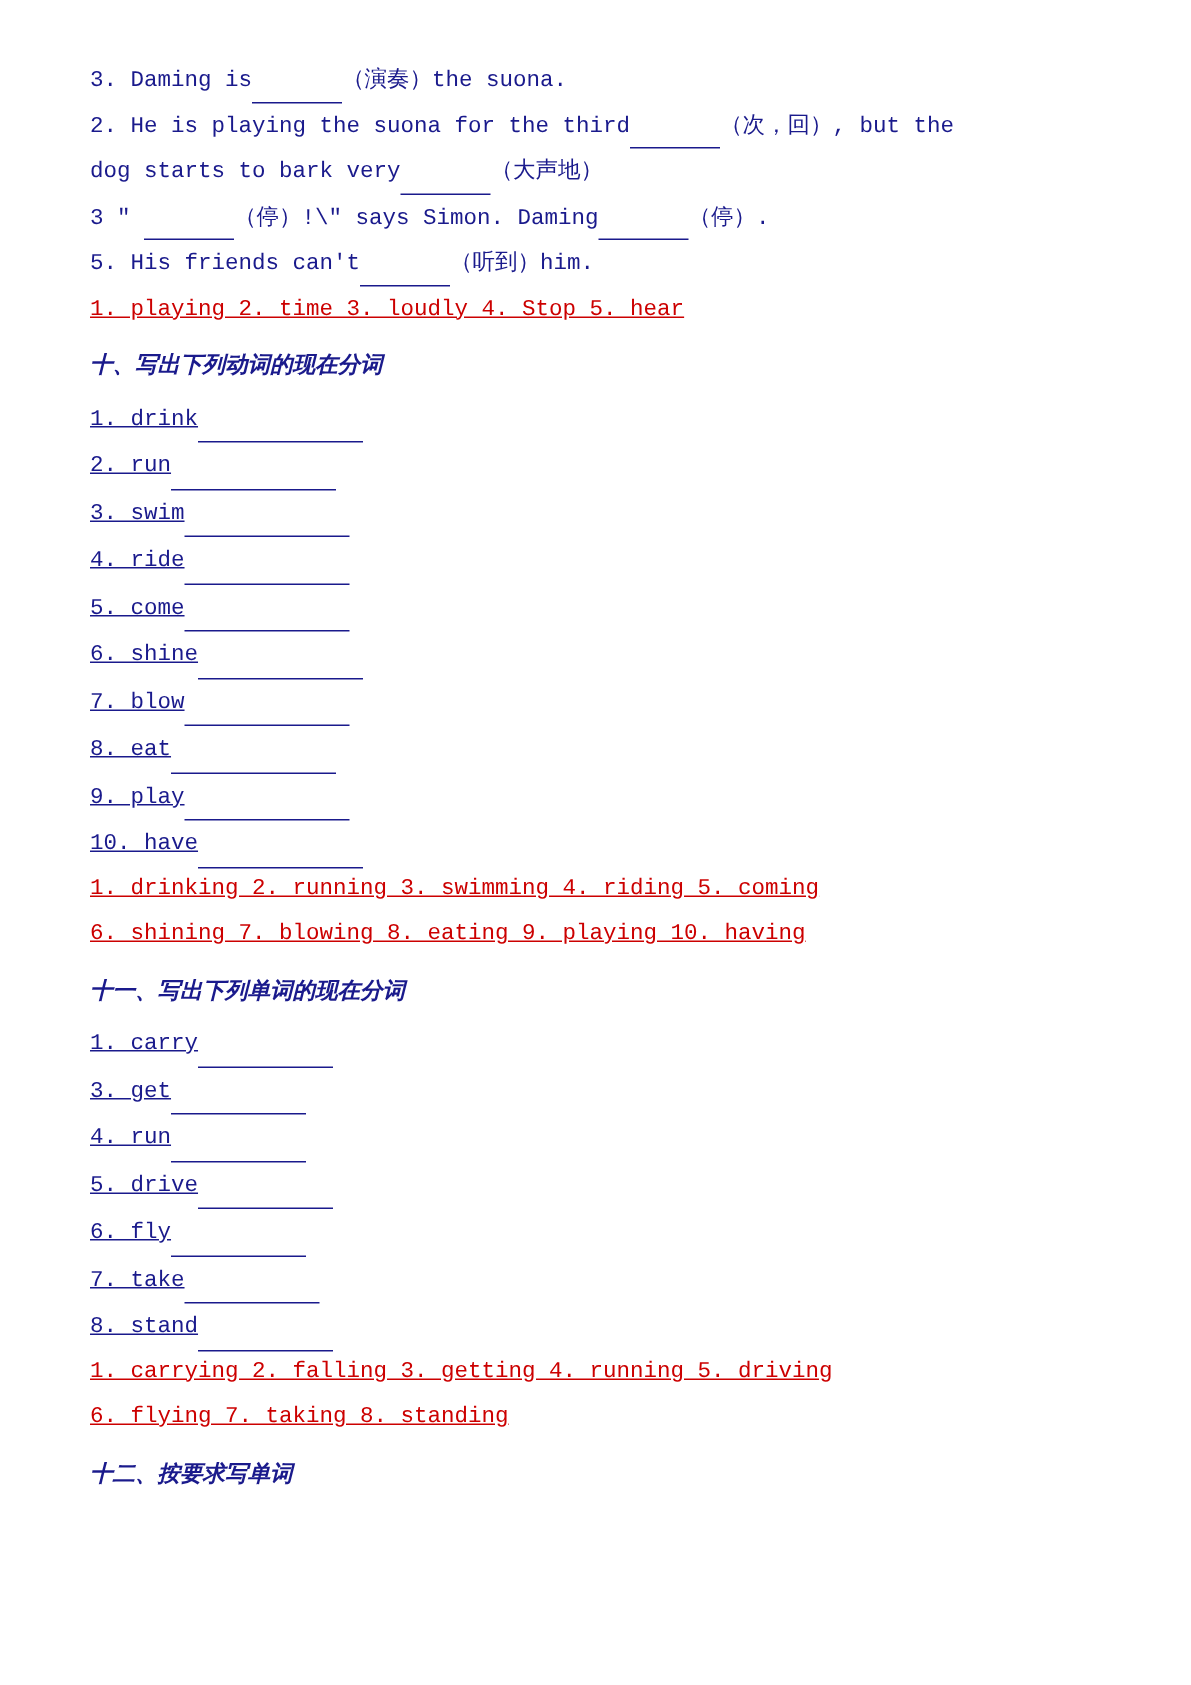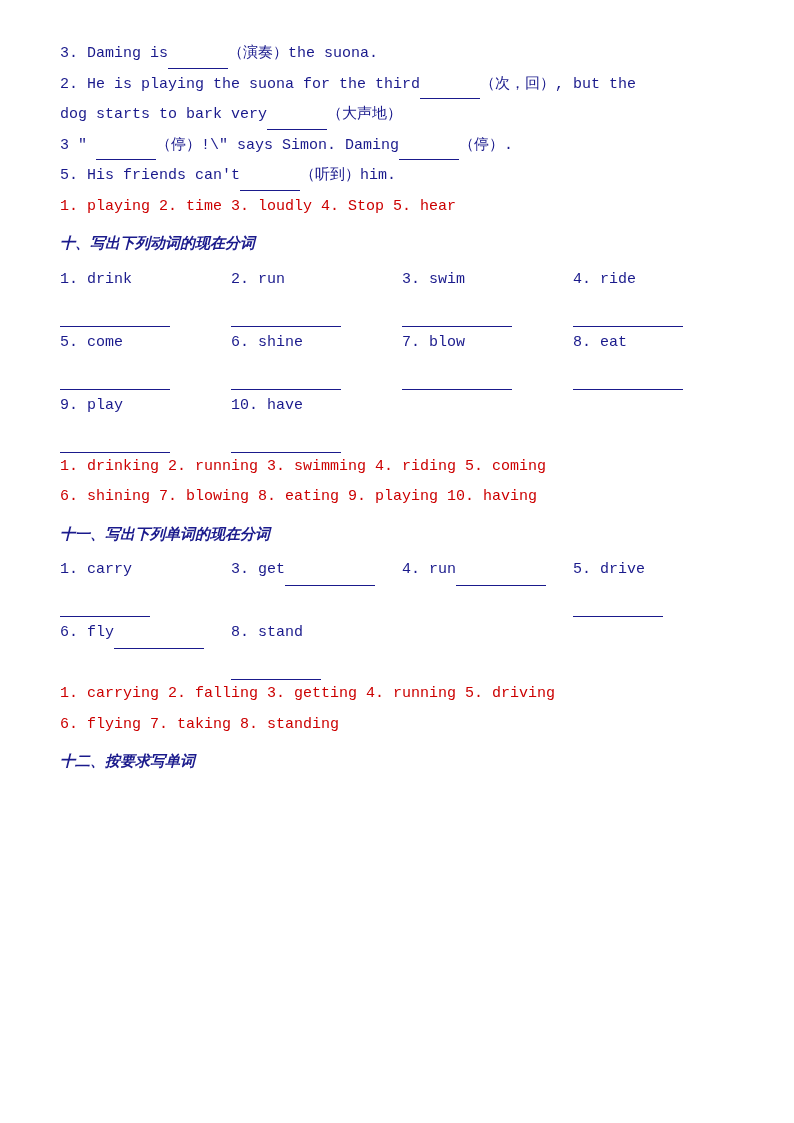--- a/index.html
+++ b/index.html
@@ -20,32 +20,34 @@
       margin-bottom: 6px;
     }
     .line {
       line-height: 1.9;
       margin-bottom: 2px;
     }
     .answer-line {
       color: #cc0000;
       line-height: 1.9;
       margin-bottom: 2px;
+      text-decoration: underline;
     }
     .section-title {
       color: #1a1a8c;
       font-weight: bold;
       margin: 10px 0 4px 0;
       line-height: 1.9;
       font-style: italic;
     }
     .exercise-grid {
       display: grid;
-      grid-template-columns: 1fr 1fr 1fr 1fr;
+      grid-template-columns: 1fr;
       gap: 0 10px;
+      text-decoration: underline;
     }
     .exercise-item {
       line-height: 2.1;
     }
     .blank {
       display: inline-block;
       border-bottom: 1px solid #1a1a8c;
       min-width: 110px;
       vertical-align: bottom;
     }
@@ -155,20 +157,23 @@
     <div class="exercise-item">
       4. run<span class="blank-sm"></span>
     </div>
     <div class="exercise-item">
       5. drive<span class="blank-sm"></span>
     </div>
     <div class="exercise-item">
       6. fly<span class="blank-sm"></span>
     </div>
     <div class="exercise-item">
+      7. take<span class="blank-sm"></span>
+    </div>
+    <div class="exercise-item">
       8. stand<span class="blank-sm"></span>
     </div>
   </div>
 
   <div class="answer-line">
     <span>1. carrying   2. falling  3. getting  4. running  5. driving</span>
   </div>
   <div class="answer-line">
     <span>6. flying  7. taking  8. standing</span>
   </div>

